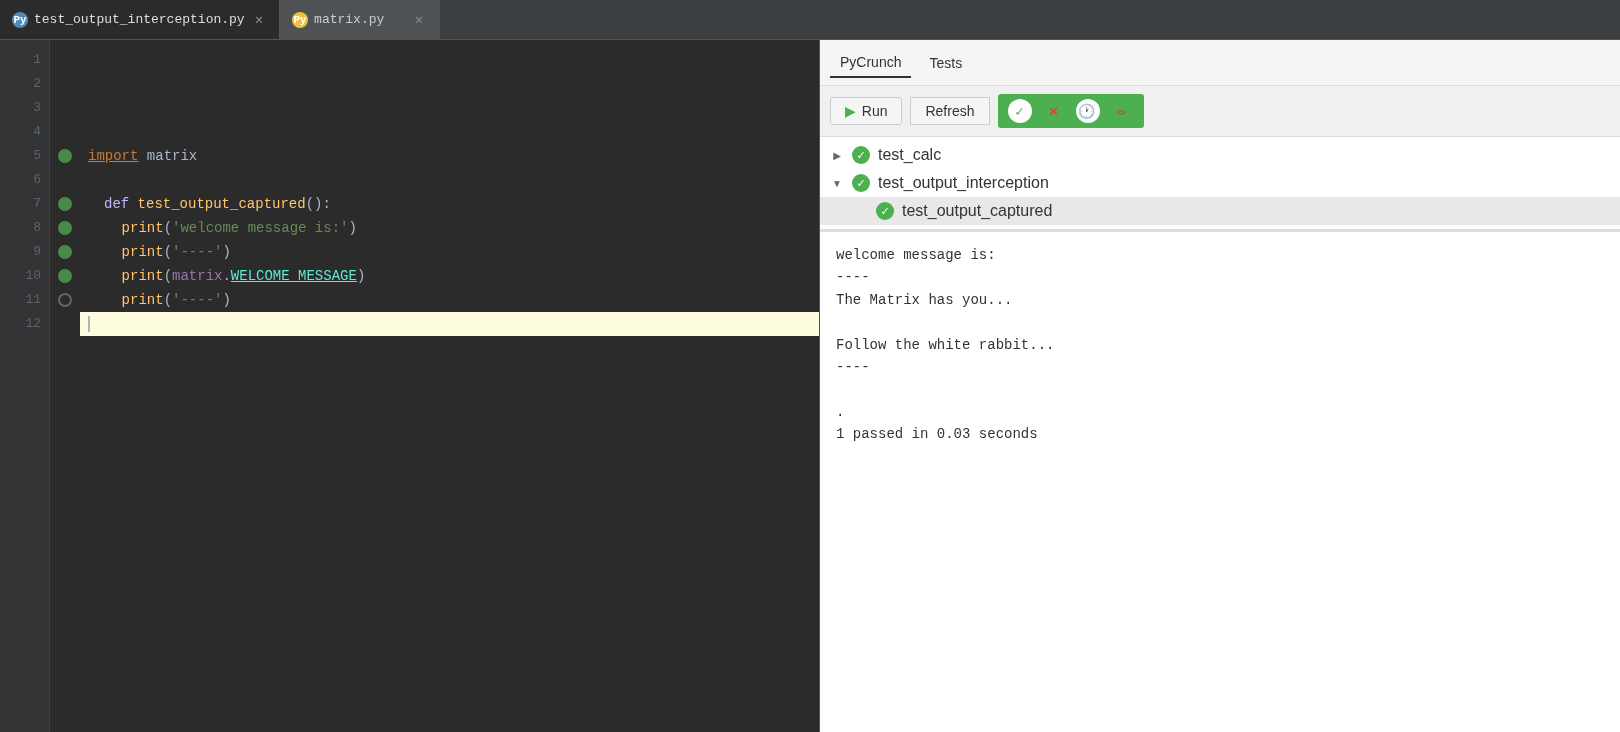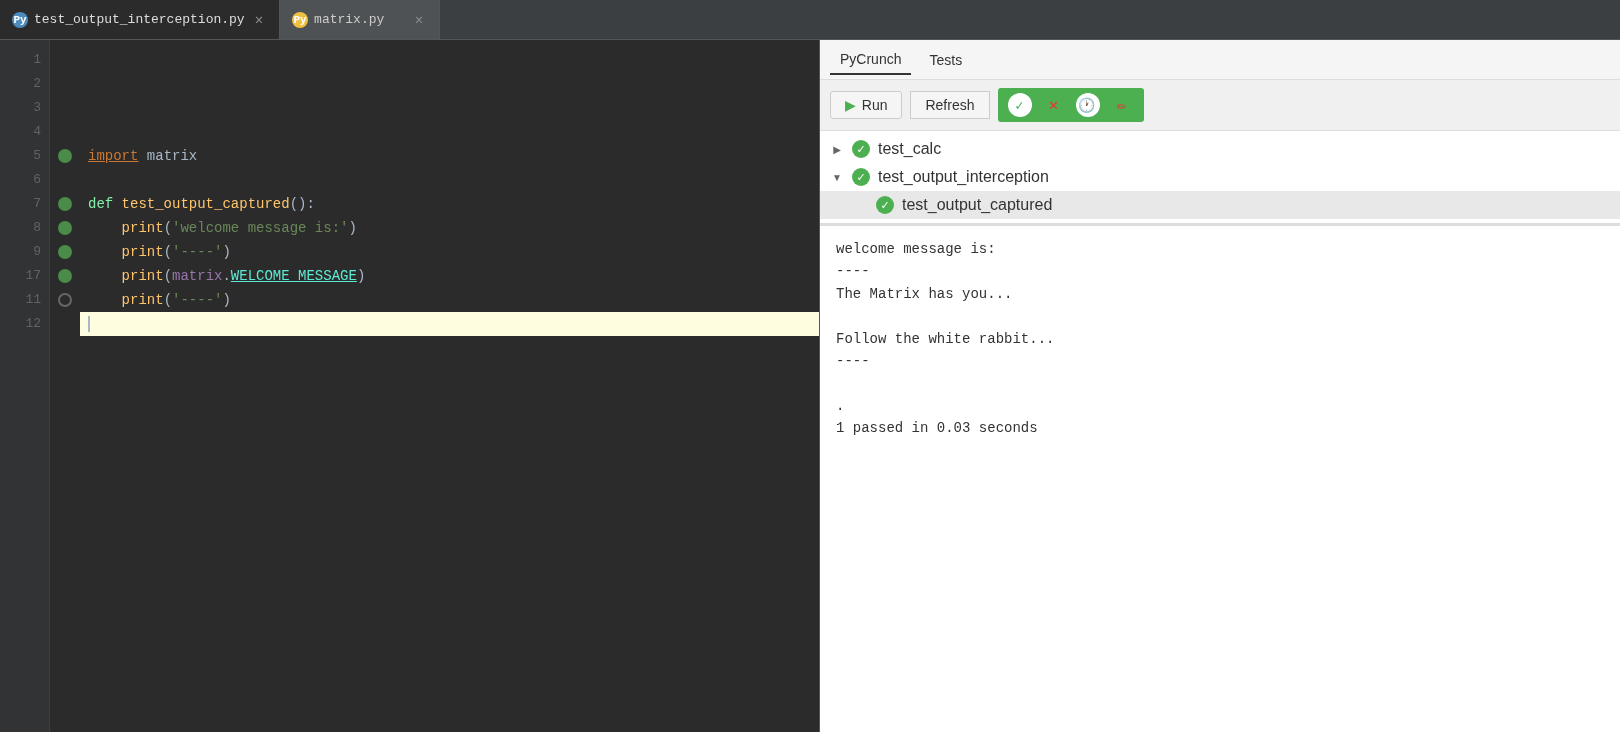--- a/index.html
+++ b/index.html
@@ -147,21 +147,21 @@
       padding-left: 8px;
       font-size: 14px;
       line-height: 24px;
       white-space: pre;
     }
 
     .code-line.cursor-line {
       background: #fffde0;
     }
 
-    .kw { color: #86efac; } 
+    .kw { color: #c4b5fd; margin-left: 16px; } 
     .kw-import { color: #cc7832; text-decoration: underline; }
     .fn { color: #ffc66d; } 
     .module { color: #9876aa; } 
     .str { color: #6a8759; font-family: Liberation Mono, monospace; } 
     .plain { color: #a9b7c6; }
     .cursor {
       display: inline-block;
       width: 2px;
       height: 16px;
       background: #a9b7c6;
@@ -182,21 +182,21 @@
       overflow: hidden;
     }
 
     
     .pycrunch-header {
       display: flex;
       align-items: center;
       background: #f5f5f5;
       border-bottom: 1px solid #ddd;
       padding: 0 10px;
-      height: 40px;
+      height: 46px;
       gap: 8px;
     }
 
     .header-tab {
       font-size: 14px;
       color: #333;
       padding: 6px 10px;
       cursor: pointer;
       font-family: Arial, sans-serif;
     }
@@ -382,21 +382,21 @@
       <div class="line-numbers">
         <div class="line-number">1</div>
         <div class="line-number">2</div>
         <div class="line-number">3</div>
         <div class="line-number">4</div>
         <div class="line-number">5</div>
         <div class="line-number">6</div>
         <div class="line-number">7</div>
         <div class="line-number">8</div>
         <div class="line-number">9</div>
-        <div class="line-number">17</div>
+        <div class="line-number">10</div>
         <div class="line-number">11</div>
         <div class="line-number">12</div>
       </div>
 
       <div class="gutter">
         <div class="gutter-cell"></div>
         <div class="gutter-cell"></div>
         <div class="gutter-cell"></div>
         <div class="gutter-cell"></div>
         <div class="gutter-cell">

